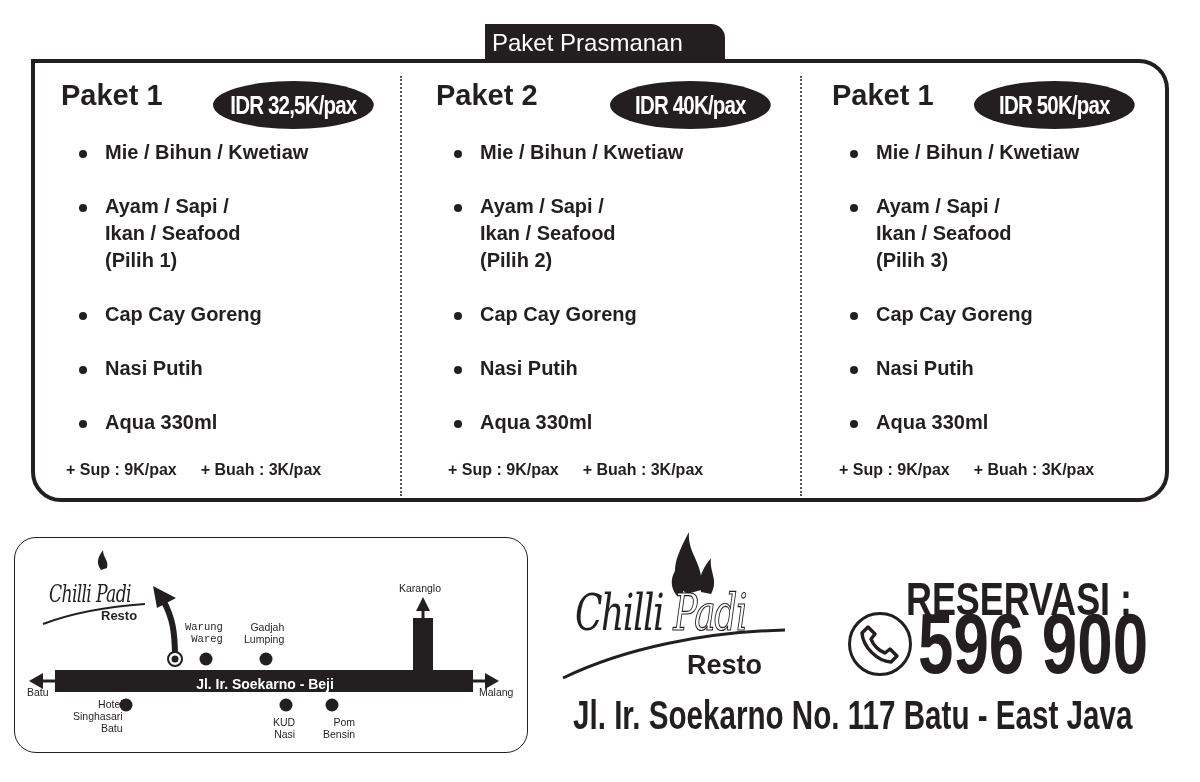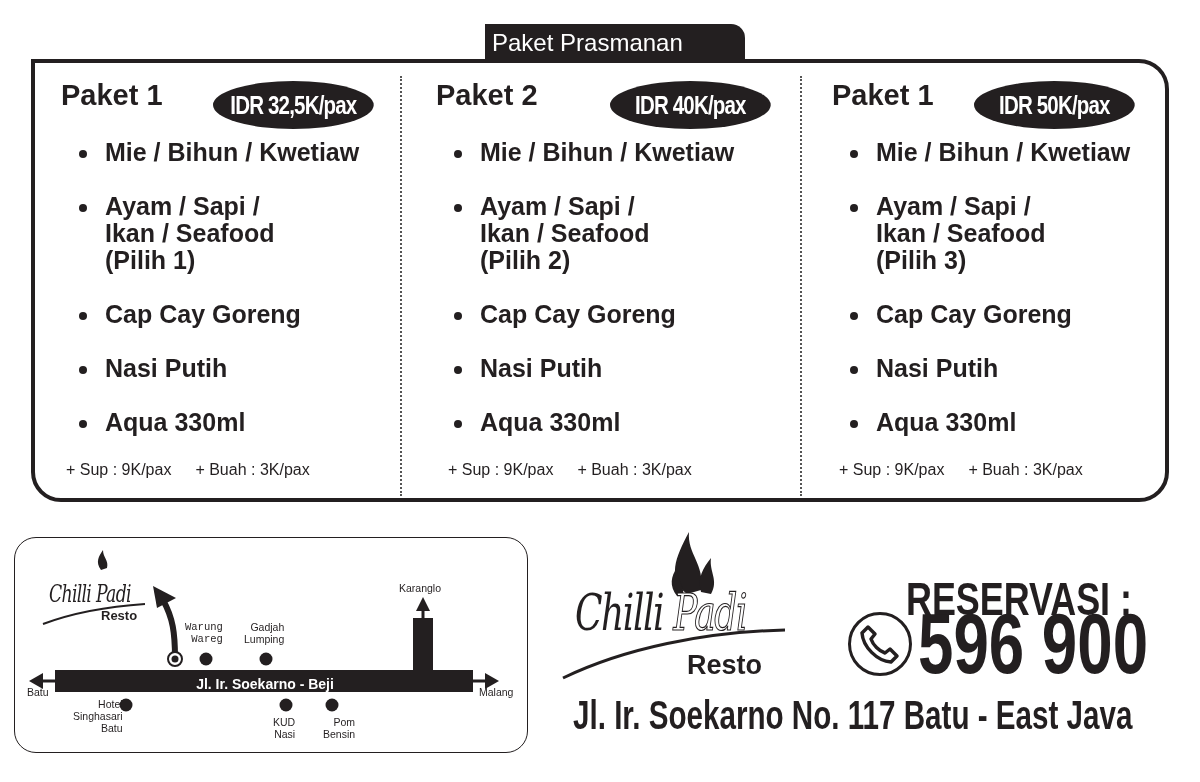--- a/index.html
+++ b/index.html
@@ -1,21 +1,21 @@
 <!DOCTYPE html>
 <html><head>
 <meta charset="utf-8">
 <style>
   * { box-sizing: border-box; margin: 0; padding: 0; }
   html, body { width: 1200px; height: 782px; background: #ffffff; overflow: hidden; }
   body { position: relative; font-family: "Liberation Sans", sans-serif; color: #231f20; }
 
   
   .menu-tab {
-    position: absolute; left: 485px; top: 24px; width: 260px; height: 36px;
+    position: absolute; left: 485px; top: 24px; width: 240px; height: 36px;
     background: #231f20; color: #fff; border-radius: 0 14px 0 0;
     font-size: 24px; line-height: 38px; padding-left: 7px; white-space: nowrap;
   }
   .menu-frame {
     position: absolute; left: 31px; top: 59px; width: 1138px; height: 443px;
     border: 4px solid #231f20; border-radius: 0 30px 30px 30px;
   }
   .col-divider {
     position: absolute; top: 76px; height: 420px; width: 0;
     border-left: 2px dotted #555;
@@ -26,29 +26,29 @@
   }
   .price-pill {
     position: absolute; top: 22px; height: 48px; background: #231f20; color: #fff;
     border-radius: 50%; text-align: center; line-height: 48px;
     font-family: "Liberation Sans", sans-serif; font-weight: bold; font-size: 25px;
     letter-spacing: -1px; transform: scaleX(0.82); transform-origin: left center;
     white-space: nowrap;
   }
   .items { position: absolute; left: 0; top: 80px; list-style: none; }
   .item {
-    position: relative; padding-left: 26px; font-weight: bold; font-size: 25px;
+    position: relative; padding-left: 26px; font-weight: bold; font-size: 20px;
     line-height: 27px; white-space: pre-line; margin-bottom: 27px;
   }
   .item .dot {
     position: absolute; left: 0; top: 11px; width: 8px; height: 8px; border-radius: 50%;
     background: #231f20;
   }
   .extras {
-    position: absolute; top: 402px; font-weight: normal; font-size: 16px; white-space: nowrap;
+    position: absolute; top: 402px; font-weight: bold; font-size: 16px; white-space: nowrap;
   }
   .extras span + span { margin-left: 24px; }
 
   
   .map {
     position: absolute; left: 14px; top: 537px; width: 514px; height: 216px;
     border: 1.5px solid #231f20; border-radius: 22px;
   }
   .map svg { position: absolute; left: 0; top: 0; }
   .map-label {

